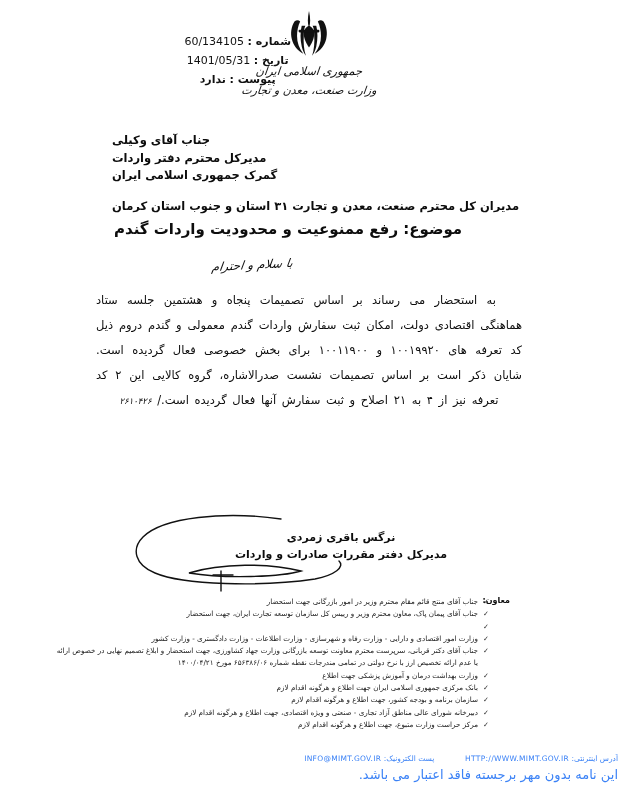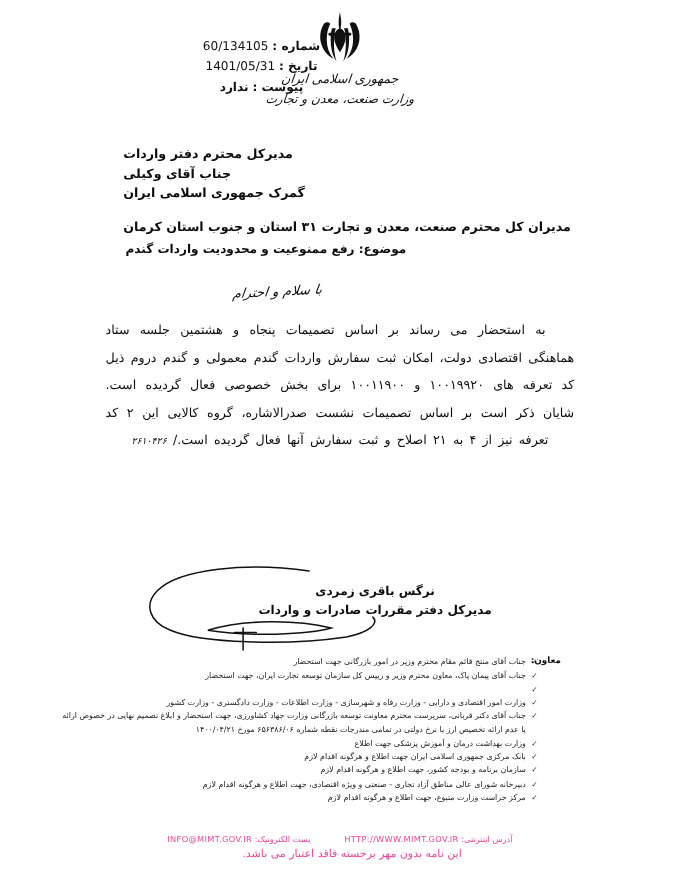--- a/index.html
+++ b/index.html
@@ -98,21 +98,21 @@
   }
   .addressee .spaced {
     margin-top: 13px;
   }
   .subject {
     position: absolute;
     top: 220px;
     left: 0; right: 0;
     padding-left: 114px;
     text-align: left;
-    font-size: 11px;
+    font-size: 15px;
     font-weight: bold;
     direction: rtl;
   }
 
   
   .salutation {
     position: absolute;
     top: 258px;
     right: 325px;
     font-family: "DejaVu Serif", "Liberation Serif", serif;
@@ -228,38 +228,38 @@
     line-height: 12.3px;
     padding-right: 0;
   }
 
   
   .footer {
     position: absolute;
     bottom: 18px;
     right: 0;
     left: 0;
-    text-align: center;
-    color: #ec4899;
+    text-align: right;
+    color: #3b82f6;
   }
   .footer-line1 {
     font-size: 7.5px;
     letter-spacing: 0.2px;
     white-space: nowrap;
     direction: rtl;
   }
   .footer-line1 .ltr {
     direction: ltr;
     display: inline-block;
     font-family: "DejaVu Sans", "Liberation Sans", sans-serif;
     letter-spacing: 0.3px;
   }
   .footer-gap { display: inline-block; width: 26px; }
   .footer-line2 {
-    font-size: 10px;
+    font-size: 13px;
     margin-top: 4px;
     direction: rtl;
     padding-left: 22px;
   }
 </style>
 </head>
 <body>
 
 <div class="page">
 
@@ -291,22 +291,22 @@
         <span class="meta-value">1401/05/31</span>
       </div>
       <div class="meta-row">
         <span class="meta-label">پیوست :</span>
         <span class="meta-label">ندارد</span>
       </div>
     </div>
   </div>
 
   <div class="addressee">
+    <div>جناب آقای وکیلی</div>
     <div>مدیرکل محترم دفتر واردات</div>
-    <div>جناب آقای وکیلی</div>
     <div>گمرک جمهوری اسلامی ایران</div>
     <div class="spaced">مدیران کل محترم صنعت، معدن و تجارت ۳۱ استان و جنوب استان کرمان</div>
   </div>
 
   <div class="subject">موضوع: رفع ممنوعیت و محدودیت واردات گندم</div>
 
   <div class="salutation">با سلام و احترام</div>
 
   <div class="body-text">
     <p><span>به استحضار می رساند بر اساس تصمیمات پنجاه و هشتمین جلسه ستاد هماهنگی اقتصادی دولت، امکان ثبت سفارش واردات گندم معمولی و گندم دروم ذیل کد تعرفه های ۱۰۰۱۹۹۲۰ و ۱۰۰۱۱۹۰۰ برای بخش خصوصی فعال گردیده است. شایان ذکر است بر اساس تصمیمات نشست صدرالاشاره، گروه کالایی این ۲ کد تعرفه نیز از ۴ به ۲۱ اصلاح و ثبت سفارش آنها فعال گردیده است./</span> <span class="refno">۲۶۱۰۴۲۶</span></p>

